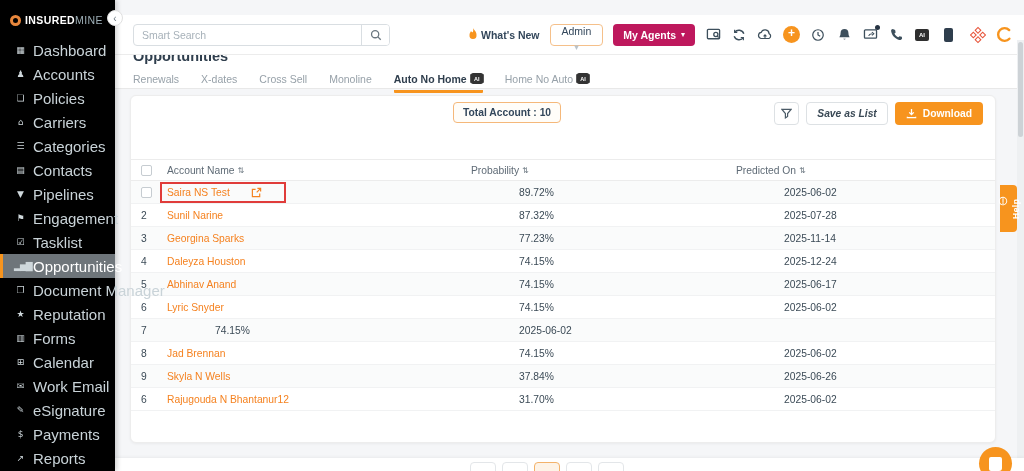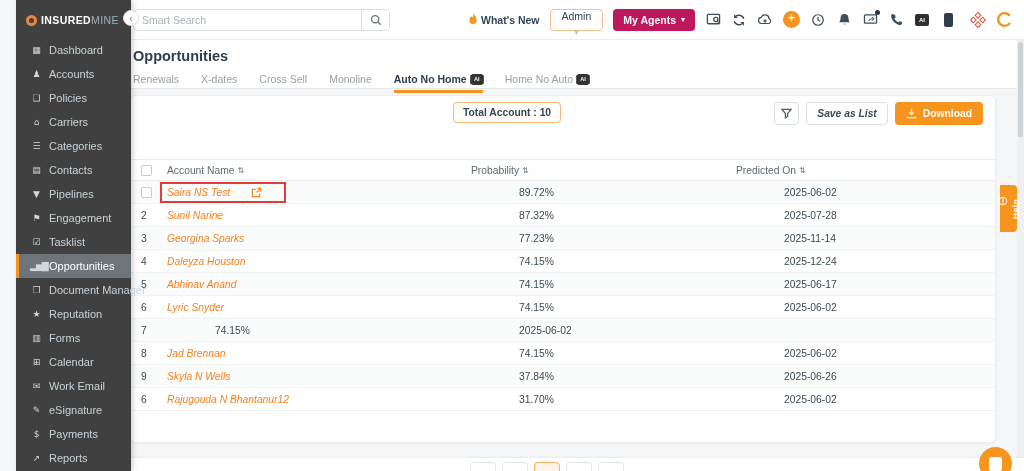--- a/index.html
+++ b/index.html
@@ -1,54 +1,54 @@
 <!DOCTYPE html>
 <html><head>
 <meta charset="utf-8">
 <style>
   * { margin:0; padding:0; box-sizing:border-box; }
   html,body { width:1024px; height:471px; overflow:hidden; }
   body { font-family:"Liberation Sans","DejaVu Sans",sans-serif; font-size:11px; color:#3b4a56; background:#f5f6f8; position:relative; }
 
   
-  .sidebar { position:absolute; left:16px; top:0; width:115px; height:471px; background:#404040; z-index:30; box-shadow:2px 0 5px rgba(0,0,0,.18); }
+  .sidebar { position:absolute; left:0; top:0; width:115px; height:471px; background:#000000; z-index:30; box-shadow:2px 0 5px rgba(0,0,0,.18); }
   .logo-row { display:flex; align-items:center; gap:4px; padding:14px 0 10px 10px; }
   .logo-mark { width:11px; height:11px; border:3px solid #e8873c; border-radius:50%; flex:0 0 auto; }
   .logo-text { font-size:10.5px; letter-spacing:.4px; color:#fff; font-weight:bold; white-space:nowrap; }
   .logo-text .lite { color:#9fb0b8; font-weight:normal; }
   .collapse-btn { position:absolute; right:-8px; top:10px; width:16px; height:16px; background:#fff; border:1px solid #e0e0e0; border-radius:50%; display:flex; align-items:center; justify-content:center; font-size:10px; color:#6b7780; cursor:pointer; z-index:40; }
   .side-nav { margin-top:2px; }
   .side-item { display:flex; align-items:center; gap:7px; height:24px; padding-left:11px; color:#c9d3d8; cursor:pointer; border-left:3px solid transparent; }
   .side-item.active { background:#6e757a; color:#fff; border-left:3px solid #f7941e; }
   .side-icon { font-family:"DejaVu Sans",sans-serif; font-size:9px; width:12px; text-align:center; color:#cfd8dc; flex:0 0 auto; letter-spacing:-1px; }
-  .side-label { font-size:11px; white-space:nowrap; }
-
-  
-  .topbar { position:absolute; left:115px; top:0; width:909px; height:40px; background:#fff; border-bottom:1px solid #ececec; display:flex; align-items:center; padding:0 12px 0 18px; z-index:20; }
+  .side-label { font-size:15px; white-space:nowrap; }
+
+  
+  .topbar { position:absolute; left:115px; top:15px; width:909px; height:40px; background:#fff; border-bottom:1px solid #ececec; display:flex; align-items:center; padding:0 12px 0 18px; z-index:20; }
   .search-box { width:257px; height:22px; border:1px solid #d9dee2; border-radius:4px; display:flex; align-items:center; overflow:hidden; background:#fff; }
   .search-box input { flex:1; border:0; outline:none; font-size:10.5px; padding:0 8px; color:#3b4a56; font-family:inherit; }
   .search-box input::placeholder { color:#a7b1b9; }
   .search-btn { width:28px; height:100%; border-left:1px solid #d9dee2; display:flex; align-items:center; justify-content:center; color:#6b7780; cursor:pointer; background:#fff; }
   .top-right { margin-left:auto; display:flex; align-items:center; gap:10px; }
   .whats-new { display:flex; align-items:center; gap:3px; font-weight:bold; font-size:10.5px; color:#33475b; cursor:pointer; }
   .admin-dd { height:22px; border:1px solid #f5c08a; border-radius:4px; display:flex; align-items:center; gap:5px; padding:0 11px; font-size:10.5px; color:#33475b; cursor:pointer; background:#fff;flex-direction:column; }
   .admin-dd .chev { color:#b9c2c9; font-size:9px; }
   .agents-btn { height:22px; background:#be185d; border-radius:4px; display:flex; align-items:center; gap:5px; padding:0 10px; font-size:10.5px; color:#fff; font-weight:bold; cursor:pointer; }
   .tb-icon { width:16px; height:16px; display:flex; align-items:center; justify-content:center; color:#3d4f5c; cursor:pointer; position:relative; }
   .plus-circle { width:17px; height:17px; border-radius:50%; background:#f7941e; color:#fff; font-size:12px; line-height:15px; text-align:center; font-weight:bold; cursor:pointer; }
   .dot-badge { position:absolute; top:-2px; right:-2px; width:5px; height:5px; border-radius:50%; background:#273443; }
   .chip-icon { width:14px; height:12px; background:#2f2f2f; border-radius:2px; color:#fff; font-size:6px; font-weight:bold; display:flex; align-items:center; justify-content:center; }
   .mobile-icon { width:9px; height:14px; background:#2f3e4d; border-radius:2px; }
   .logo2 { margin-left:4px; }
 
   
   .page-head { position:absolute; left:115px; top:40px; width:909px; height:49px; background:#fff; border-bottom:1px solid #e8e8e8; padding:8px 0 0 18px; z-index:10; }
   .page-title { font-size:14.5px; font-weight:bold; color:#2f3e4d; }
   .tabs { display:flex; align-items:flex-end; gap:22px; margin-top:6px; height:23px; }
-  .tab { display:flex; align-items:center; gap:4px; font-size:10.5px; color:#97a1a9; cursor:pointer; padding-bottom:5px; border-bottom:3px solid transparent; border-radius:1px; }
+  .tab { display:flex; gap:4px; font-size:10.5px; color:#97a1a9; cursor:pointer; padding-bottom:5px; border-bottom:3px solid transparent; border-radius:1px; }
   .tab.active { color:#2f3e4d; font-weight:bold; border-bottom:3px solid #f7941e; }
   .ai-chip { width:12px; height:11px; background:#333; border-radius:2px; color:#fff; font-size:5.5px; font-weight:bold; display:inline-flex; align-items:center; justify-content:center; box-shadow:-2px 0 0 -1px #555, 2px 0 0 -1px #555; }
 
   
   .card { position:absolute; left:130px; top:95px; width:866px; height:348px; background:#fff; border:1px solid #ededed; border-radius:6px; box-shadow:0 1px 3px rgba(0,0,0,.05); }
   .toolbar { position:relative; height:35px; display:flex; align-items:center; padding:0 12px; }
   .total-badge { position:absolute; left:322px; top:6px; border:1px solid #f5b87a; background:#fffdf9; border-radius:4px; padding:4px 9px; font-size:10.3px; font-weight:bold; color:#33475b; }
   .toolbar-right { margin-left:auto; display:flex; align-items:center; gap:7px; }
   .icon-btn { width:25px; height:23px; border:1px solid #dde1e4; border-radius:4px; background:#fff; display:flex; align-items:center; justify-content:center; color:#4a5a66; cursor:pointer; }
   .ghost-btn { height:23px; border:1px solid #dde1e4; border-radius:4px; background:#fff; padding:0 10px; font-size:10.3px; font-weight:bold; color:#3b4a56; display:flex; align-items:center; cursor:pointer;font-style:italic; }
@@ -57,21 +57,21 @@
   
   .thead, .trow { display:grid; grid-template-columns:26px 304px 265px 1fr; align-items:center; padding-left:10px; }
   .thead { height:22px; border-top:1px solid #ececec; border-bottom:1px solid #ececec; color:#5f6b76; font-size:10.3px;margin-top:28px; }
   .th { display:flex; align-items:center; gap:3px; cursor:pointer; }
   .sort { font-family:"DejaVu Sans",sans-serif; font-size:8px; color:#6b7780; }
   .tbody .trow { height:23px; border-bottom:1px solid #f1f2f3; font-size:10.3px; }
   .tbody .trow:nth-child(odd) { background:#fafbfb; }
   .checkbox { width:11px; height:11px; border:1px solid #c6ccd1; border-radius:2px; background:#fff; display:inline-block; cursor:pointer; }
   .rownum { color:#3b4a56; }
   .cell-num { display:flex; align-items:center; }
-  .name-wrap { display:inline-flex; align-items:center; gap:21px;font-style:italic; }
+  .name-wrap { display:inline-flex; align-items:center; gap:21px; }
   .name-link { color:#f58220; cursor:pointer; text-decoration:none; }
   .red-box { border:2px solid #e03c3a; padding:3px 22px 3px 5px; margin-left:-7px; }
   .cell-prob, .cell-date { color:#3b4a56;padding-left:48px; }
 
   
   .help-tab { position:absolute; right:7px; top:185px; width:17px; height:47px; background:#f7941e; border-radius:4px 0 0 4px; display:flex; flex-direction:column; align-items:center; justify-content:center; gap:2px; color:#fff; cursor:pointer; z-index:25; writing-mode:vertical-rl; transform:rotate(180deg); font-size:8.5px; font-weight:bold; letter-spacing:.5px; }
   .scroll-track { position:absolute; right:0; top:40px; width:7px; height:431px; background:#eef0f2; z-index:24; }
   .scroll-thumb { position:absolute; right:1px; top:2px; width:5px; height:95px; background:#cdd2d6; border-radius:3px; }
   .bottom-bar { position:absolute; left:115px; top:458px; width:909px; height:13px; background:#fff; box-shadow:0 -1px 3px rgba(0,0,0,.05); z-index:26; }
   .pager { position:absolute; left:355px; top:4px; display:flex; gap:6px; }

